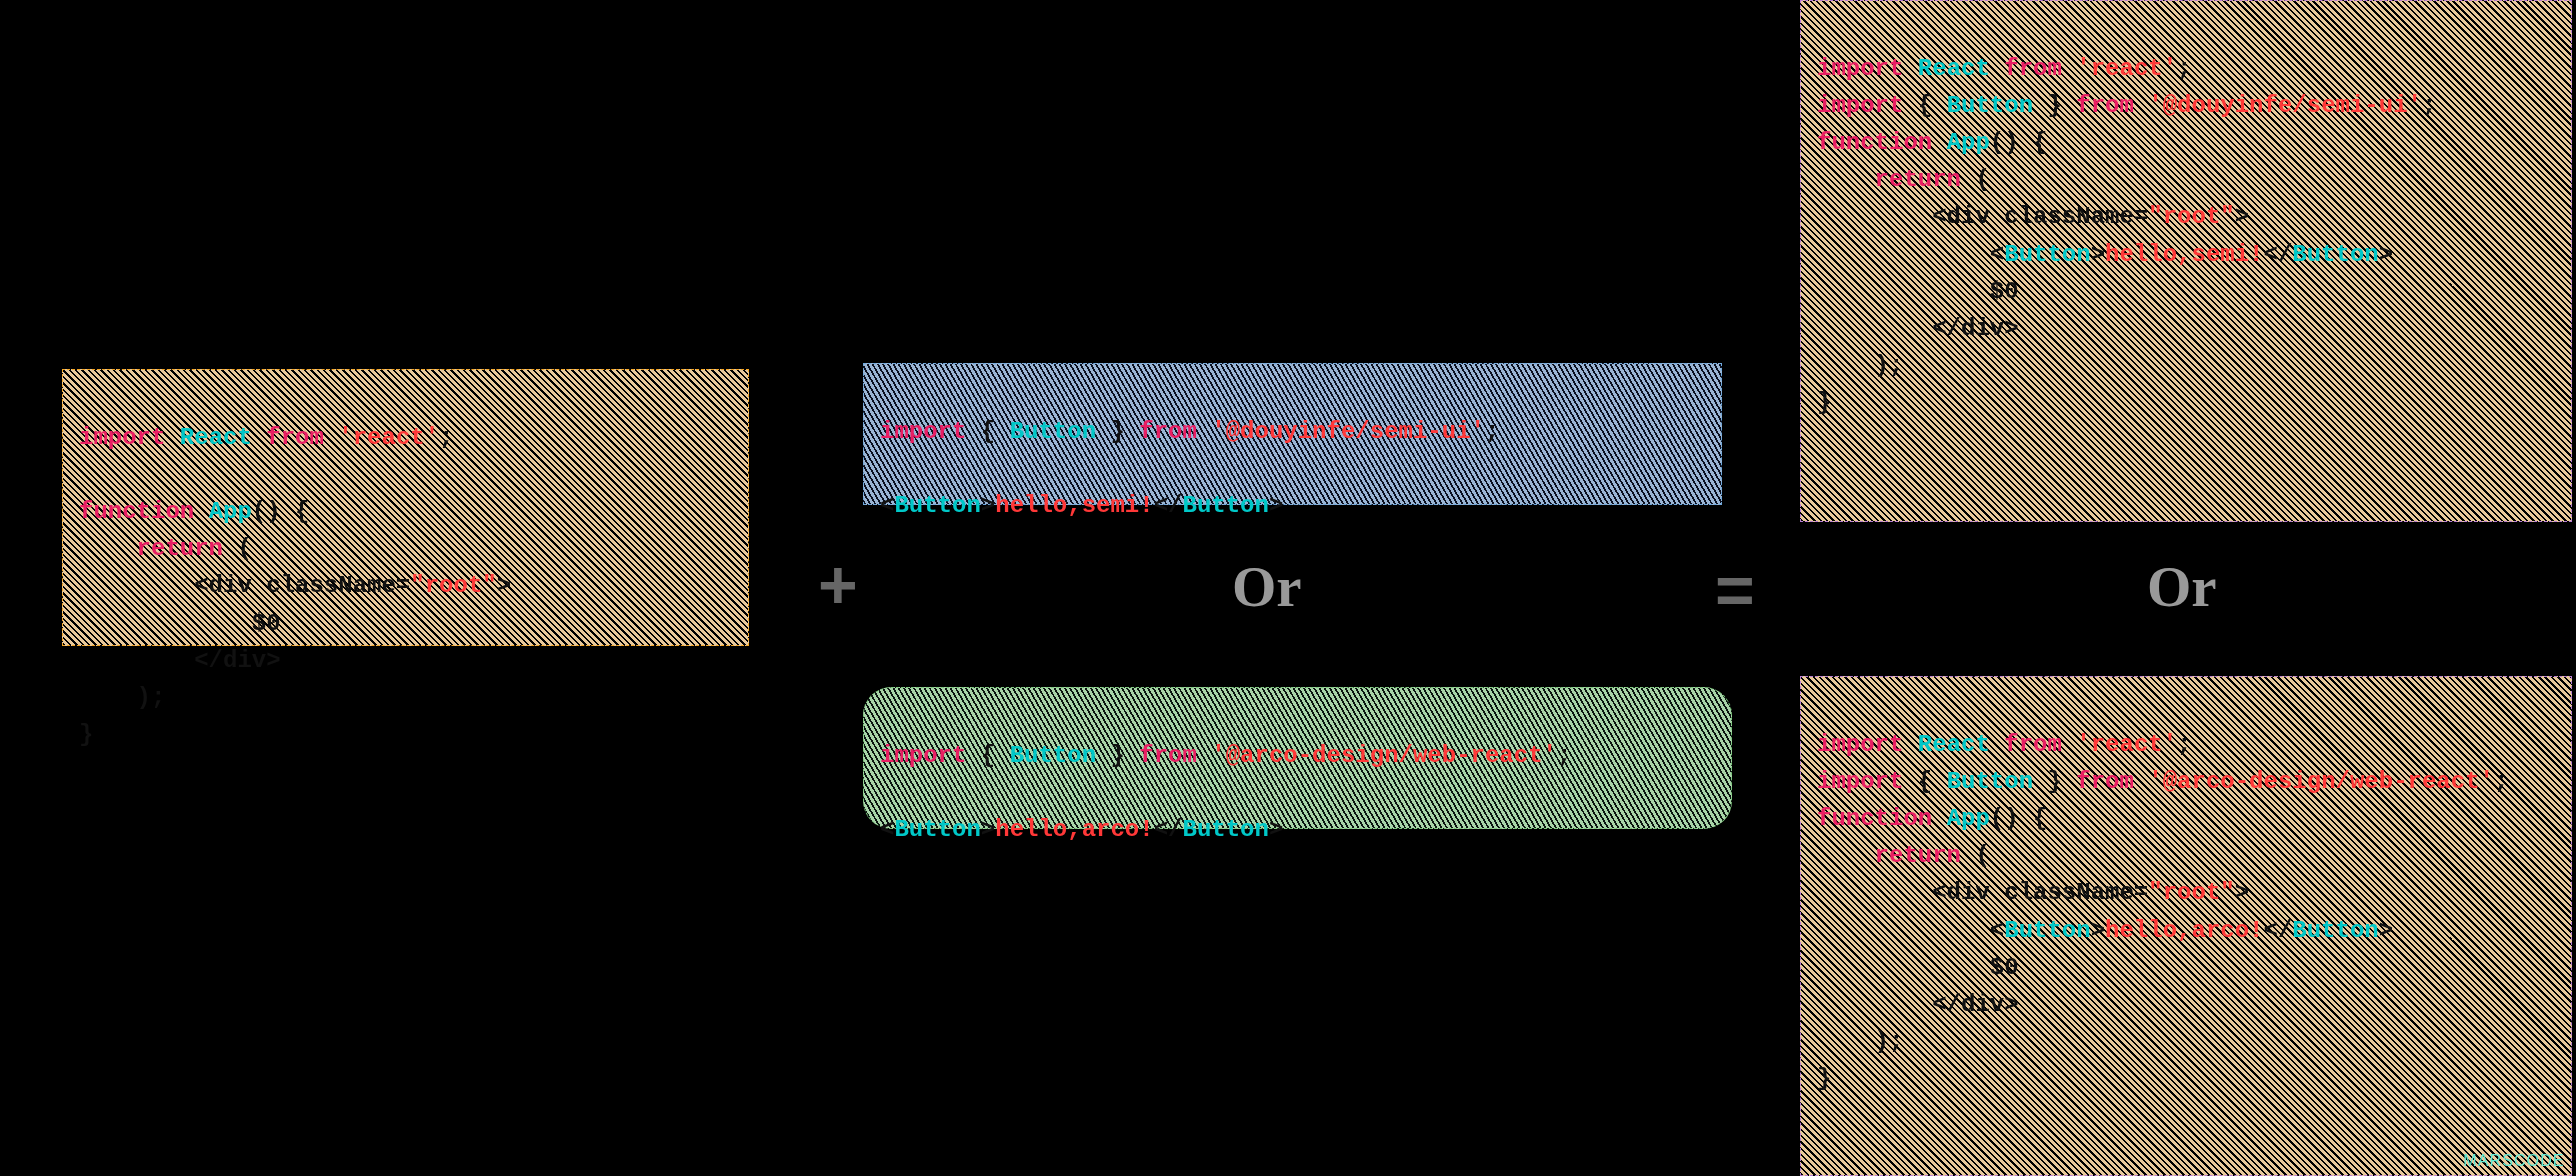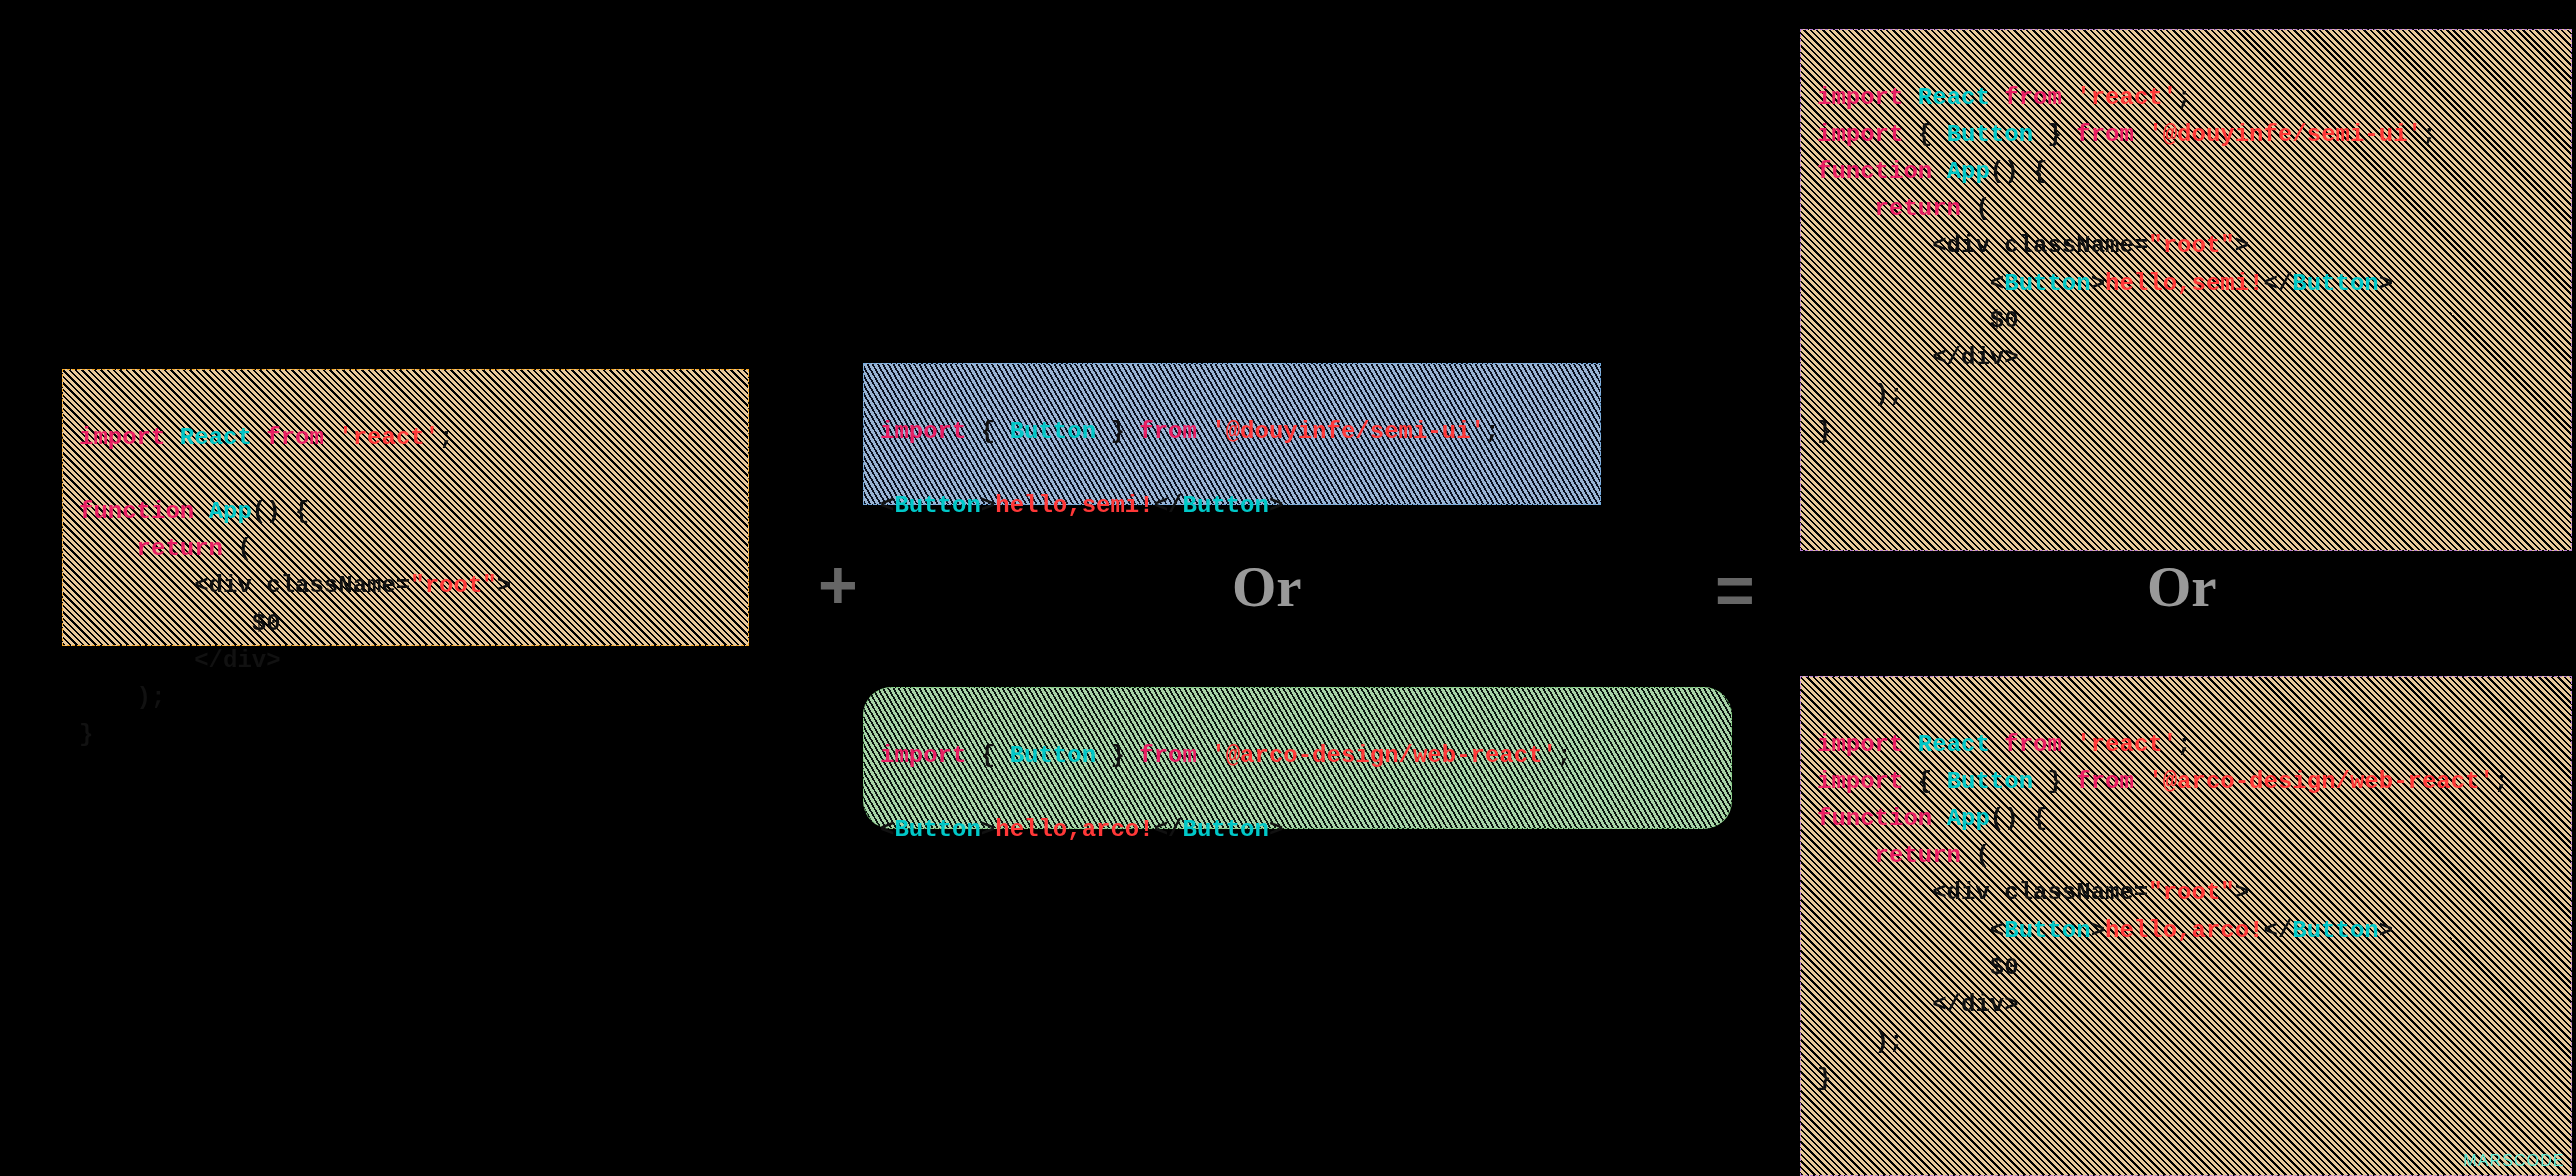--- a/index.html
+++ b/index.html
@@ -36,37 +36,37 @@
 <span class="kw">    return</span><span class="txt"> (</span>
 <span class="txt">        &lt;div className=</span><span class="str">"root"</span><span class="txt">&gt;</span>
 <span class="txt">            $0</span>
 <span class="txt">        &lt;/div&gt;</span>
 <span class="txt">    );</span>
 <span class="txt">}</span>
 </div>
 
 <div class="op" style="left:818px; top:545px;">+</div>
 
-<div class="code-box hatch-blue b-blue" style="left:863px; top:363px; width:738px; height:142px;">
+<div class="code-box hatch-blue b-blue" style="left:863px; top:363px; width:859px; height:142px;">
 <span class="kw">import</span><span class="txt"> { </span><span class="cls">Button</span><span class="txt"> } </span><span class="kw">from</span> <span class="str">'@douyinfe/semi-ui'</span><span class="txt">;</span>
 <span></span>
 <span class="txt">&lt;</span><span class="cls">Button</span><span class="txt">&gt;</span><span class="str">hello,semi!</span><span class="txt">&lt;/</span><span class="cls">Button</span><span class="txt">&gt;</span>
 </div>
 
 <div class="or" style="left:1232px; top:554px;">Or</div>
 
 <div class="code-box hatch-green b-green" style="left:863px; top:687px; width:869px; height:142px;border-radius:28px;">
 <span class="kw">import</span><span class="txt"> { </span><span class="cls">Button</span><span class="txt"> } </span><span class="kw">from</span> <span class="str">'@arco-design/web-react'</span><span class="txt">;</span>
 <span></span>
 <span class="txt">&lt;</span><span class="cls">Button</span><span class="txt">&gt;</span><span class="str">hello,arco!</span><span class="txt">&lt;/</span><span class="cls">Button</span><span class="txt">&gt;</span>
 </div>
 
 <div class="op" style="left:1715px; top:551px;">=</div>
 
-<div class="code-box hatch-tan b-purple" style="left:1800px; top:0px; width:772px; height:522px;margin-top:29px;">
+<div class="code-box hatch-tan b-purple" style="left:1800px; top:0px; width:772px; height:522px;">
 <span class="kw">import</span> <span class="cls">React</span> <span class="kw">from</span> <span class="str">'react'</span><span class="txt">;</span>
 <span class="kw">import</span><span class="txt"> { </span><span class="cls">Button</span><span class="txt"> } </span><span class="kw">from</span> <span class="str">'@douyinfe/semi-ui'</span><span class="txt">;</span>
 <span class="kw">function</span> <span class="cls">App</span><span class="txt">() {</span>
 <span class="kw">    return</span><span class="txt"> (</span>
 <span class="txt">        &lt;div className=</span><span class="str">"root"</span><span class="txt">&gt;</span>
 <span class="txt">            &lt;</span><span class="cls">Button</span><span class="txt">&gt;</span><span class="str">hello,semi!</span><span class="txt">&lt;/</span><span class="cls">Button</span><span class="txt">&gt;</span>
 <span class="txt">            $0</span>
 <span class="txt">        &lt;/div&gt;</span>
 <span class="txt">    );</span>
 <span class="txt">}</span>

